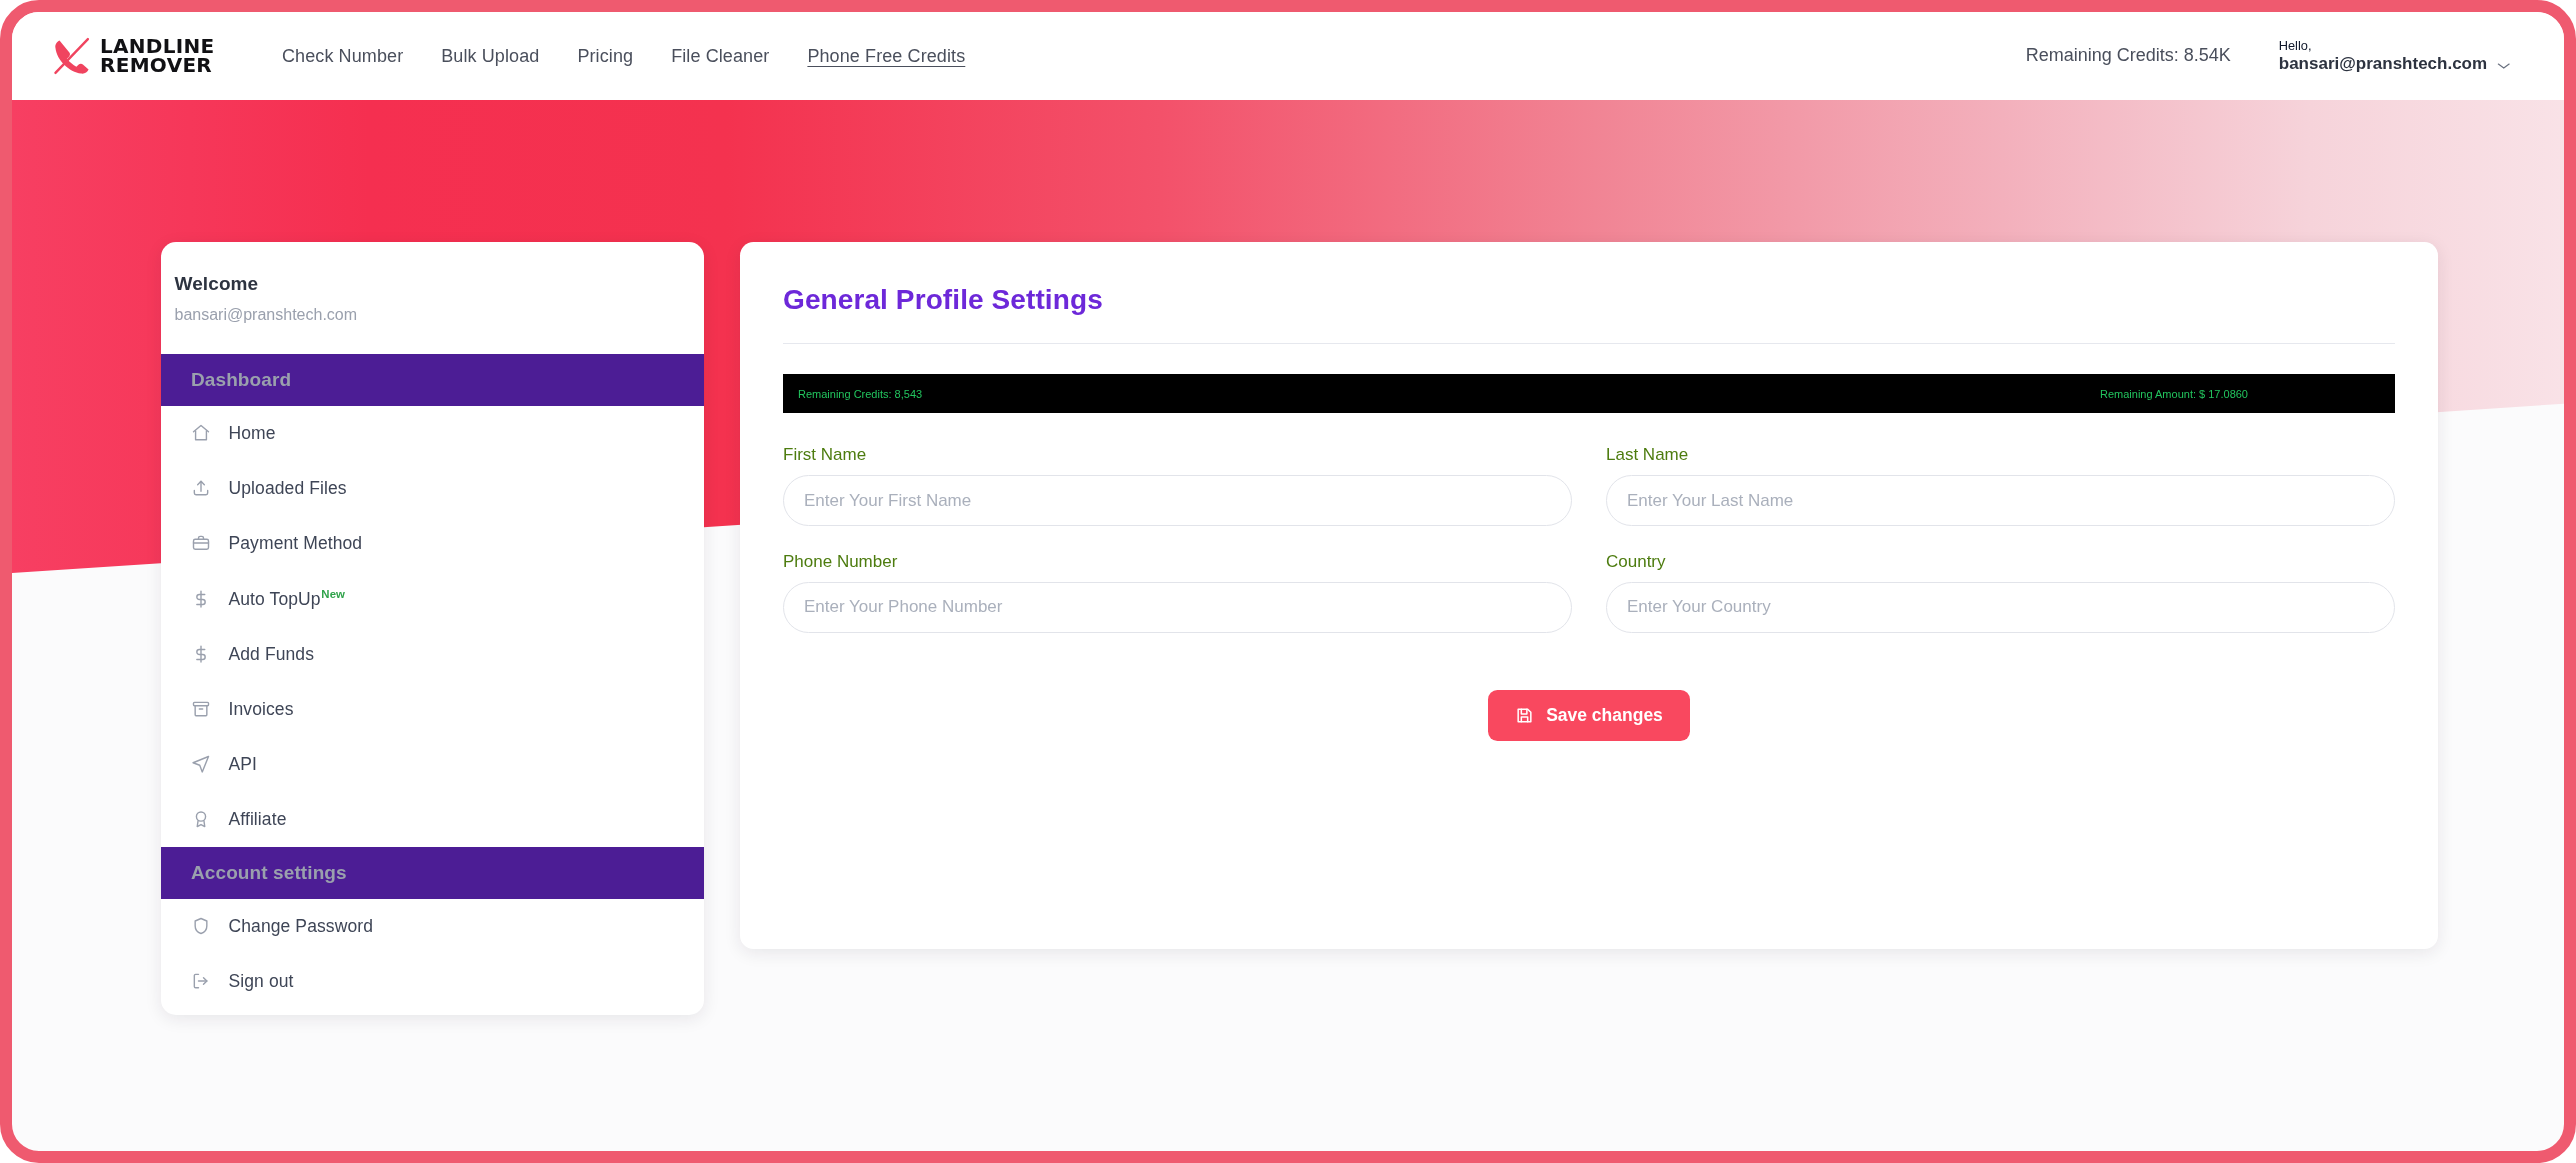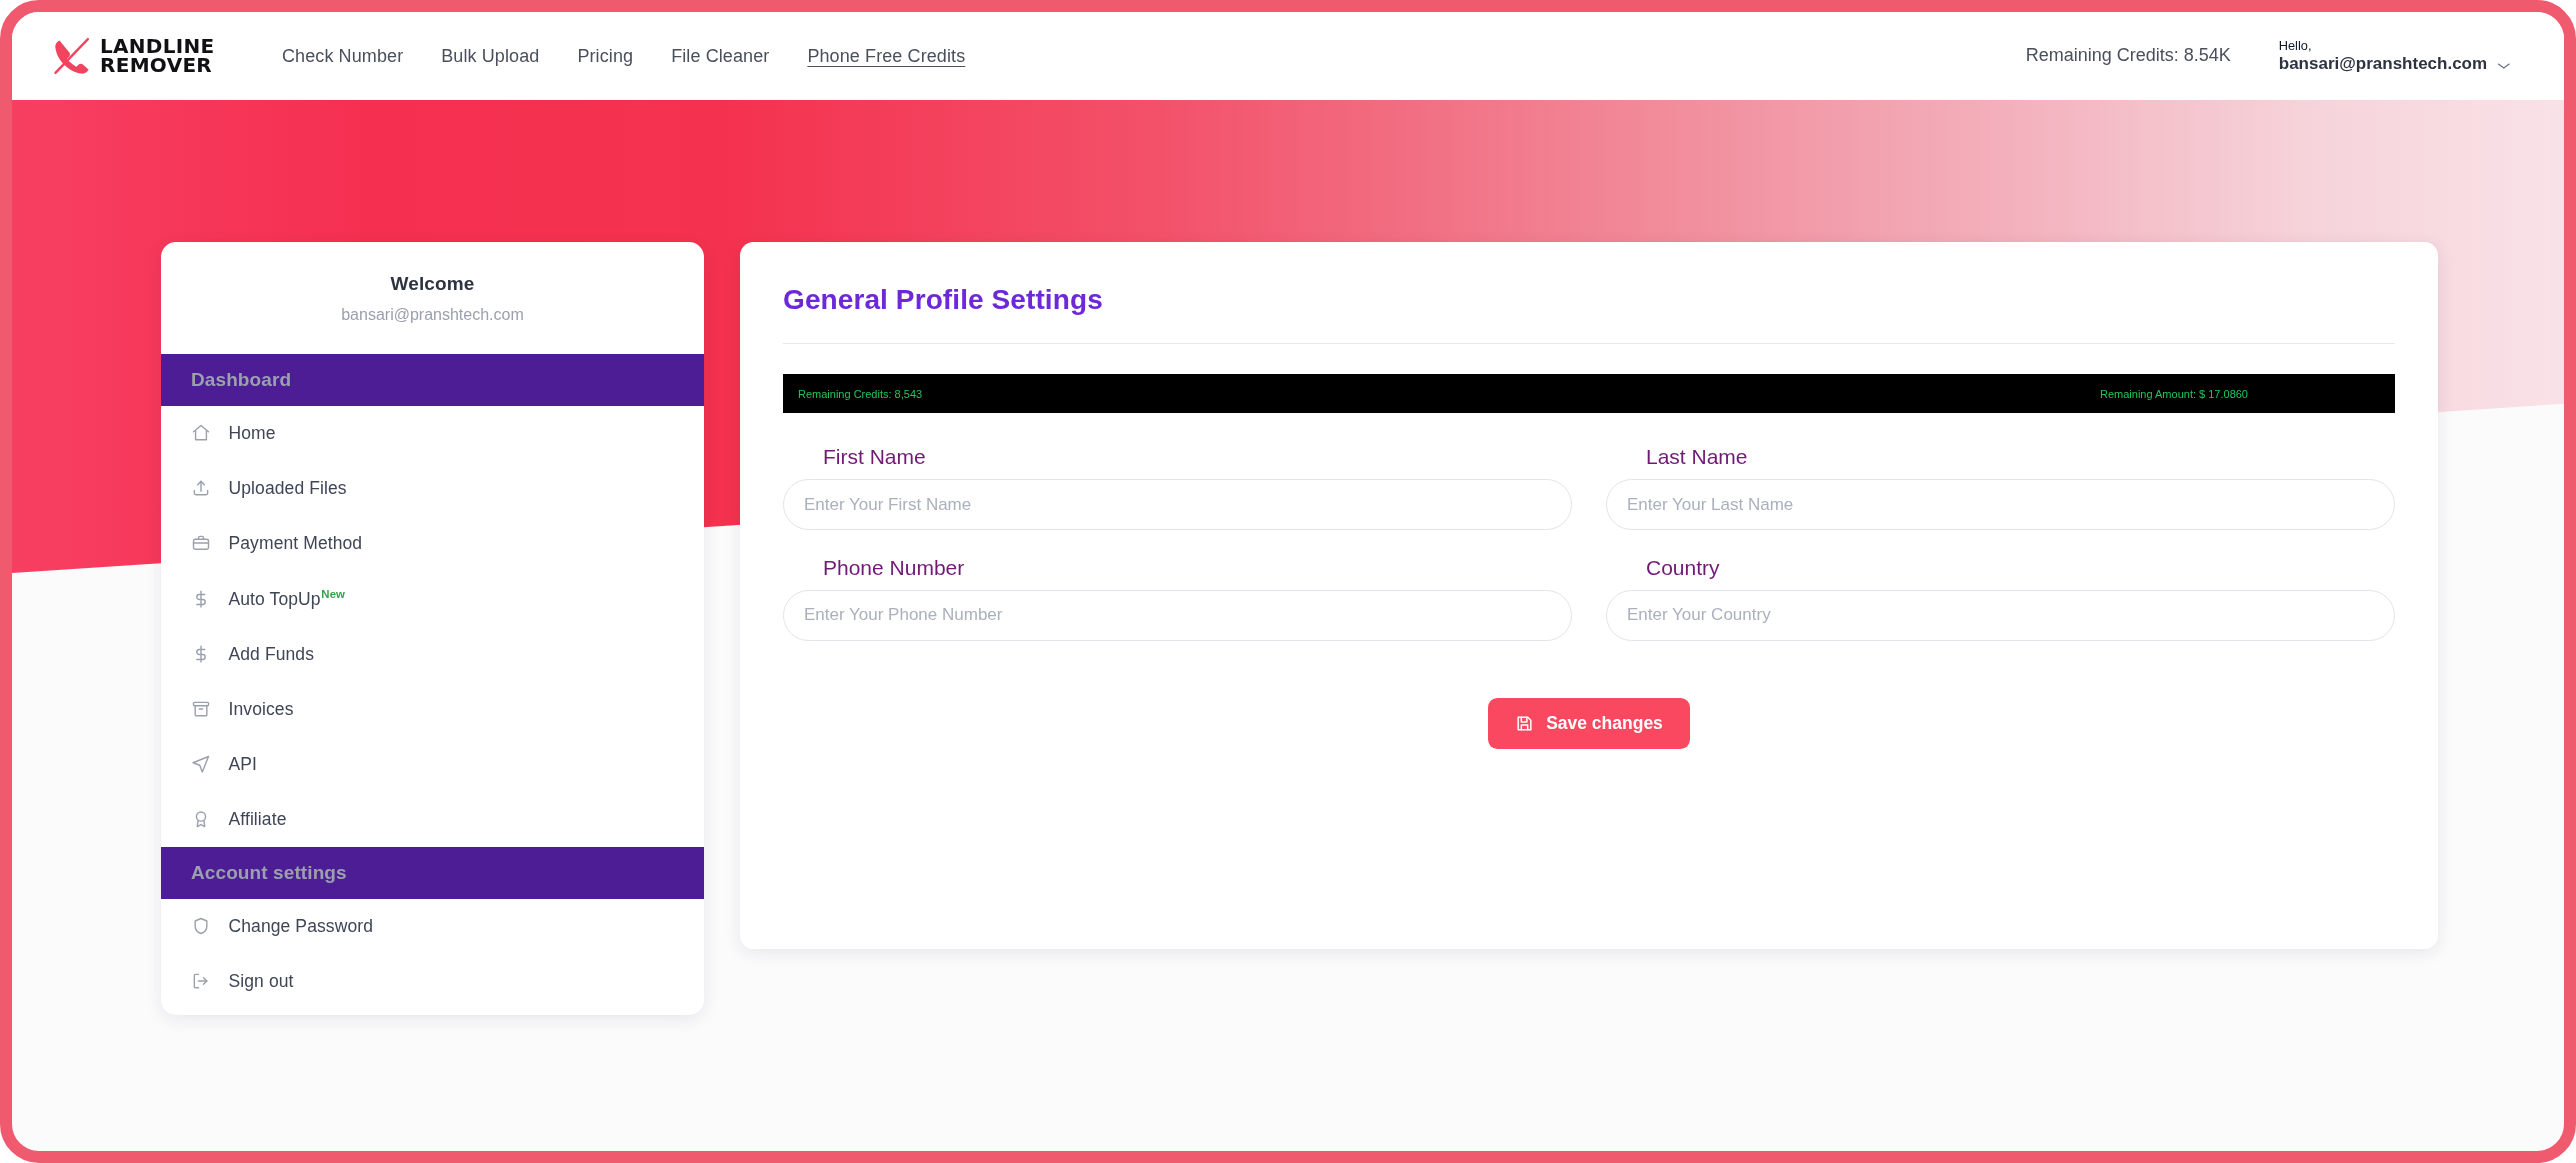--- a/index.html
+++ b/index.html
@@ -133,21 +133,20 @@
     left: 149px; top: 142px;
     width: 543px;
     background: #ffffff;
     border-radius: 15px;
     box-shadow: 0 4px 17.5px rgba(30,20,40,0.09);
     overflow: hidden;
     padding-bottom: 6.7px;
   }
   #sidebar-welcome {
     padding: 31px 13.5px 30px 13.5px;
-    text-align: center;
   }
   #welcome-title {
     font-size: 19px;
     font-weight: 700;
     color: #2d3340;
     letter-spacing: 0.1px;
   }
   #welcome-email {
     margin-top: 10.8px;
     font-size: 16px;
@@ -234,25 +233,24 @@
 
   
   #form-grid {
     margin: 32px 43px 0 43px;
     display: grid;
     grid-template-columns: 1fr 1fr;
     column-gap: 34px;
     row-gap: 25.6px;
   }
   .field-label {
-    font-size: 21px;
-    color: #701a75;
+    font-size: 17px;
+    color: #4d7c0f;
     margin-bottom: 10px;
     display: block;
-    margin-left: 40px;
   }
   .field-input {
     width: 100%;
     height: 51px;
     border: 1.3px solid #e2e4ea;
     border-radius: 25.6px;
     padding: 0 20px;
     font-size: 17px;
     font-family: "Liberation Sans", sans-serif;
     color: #2d3340;

